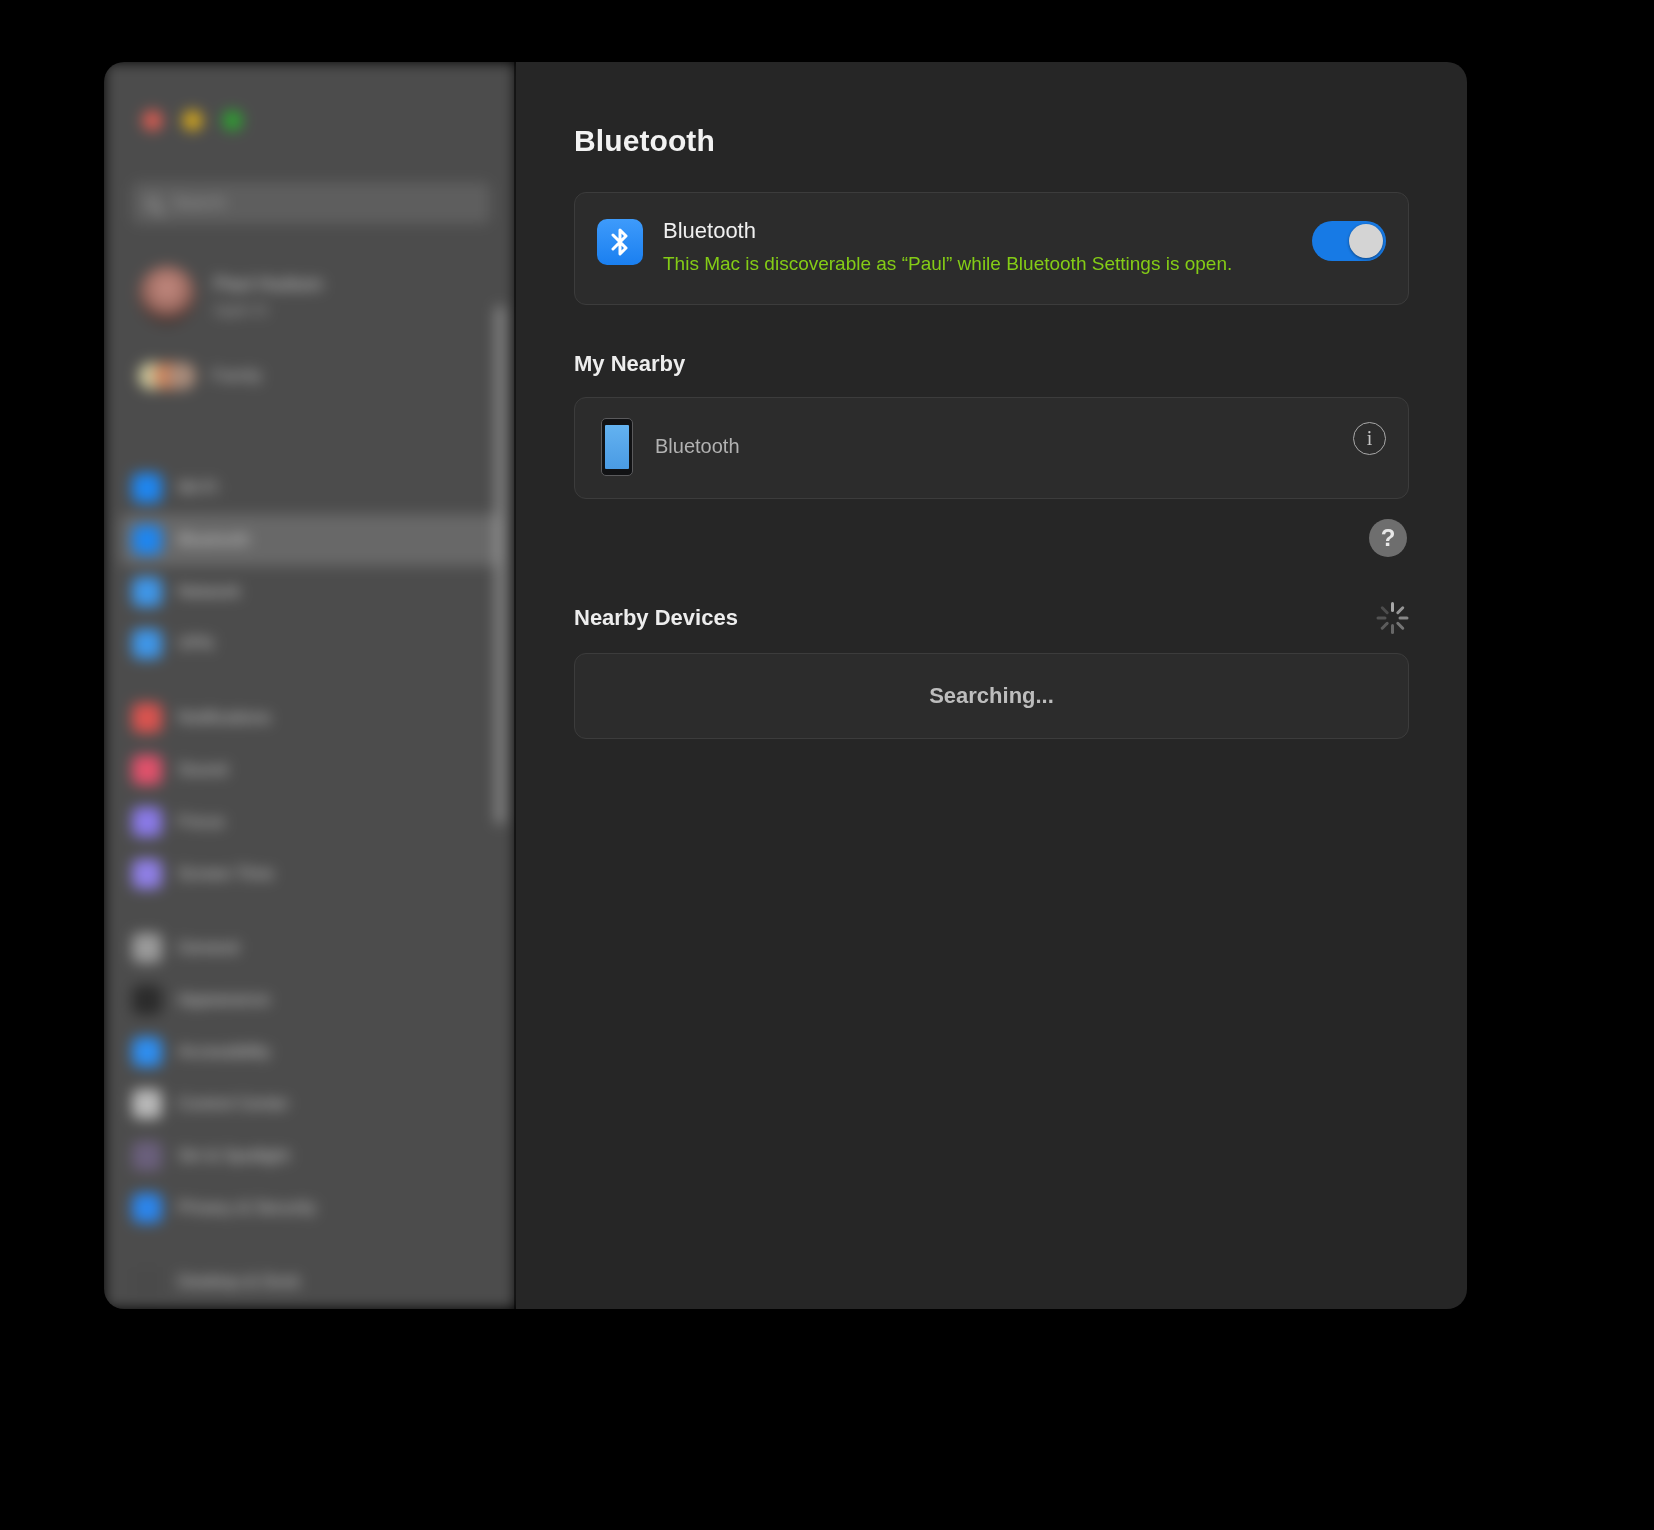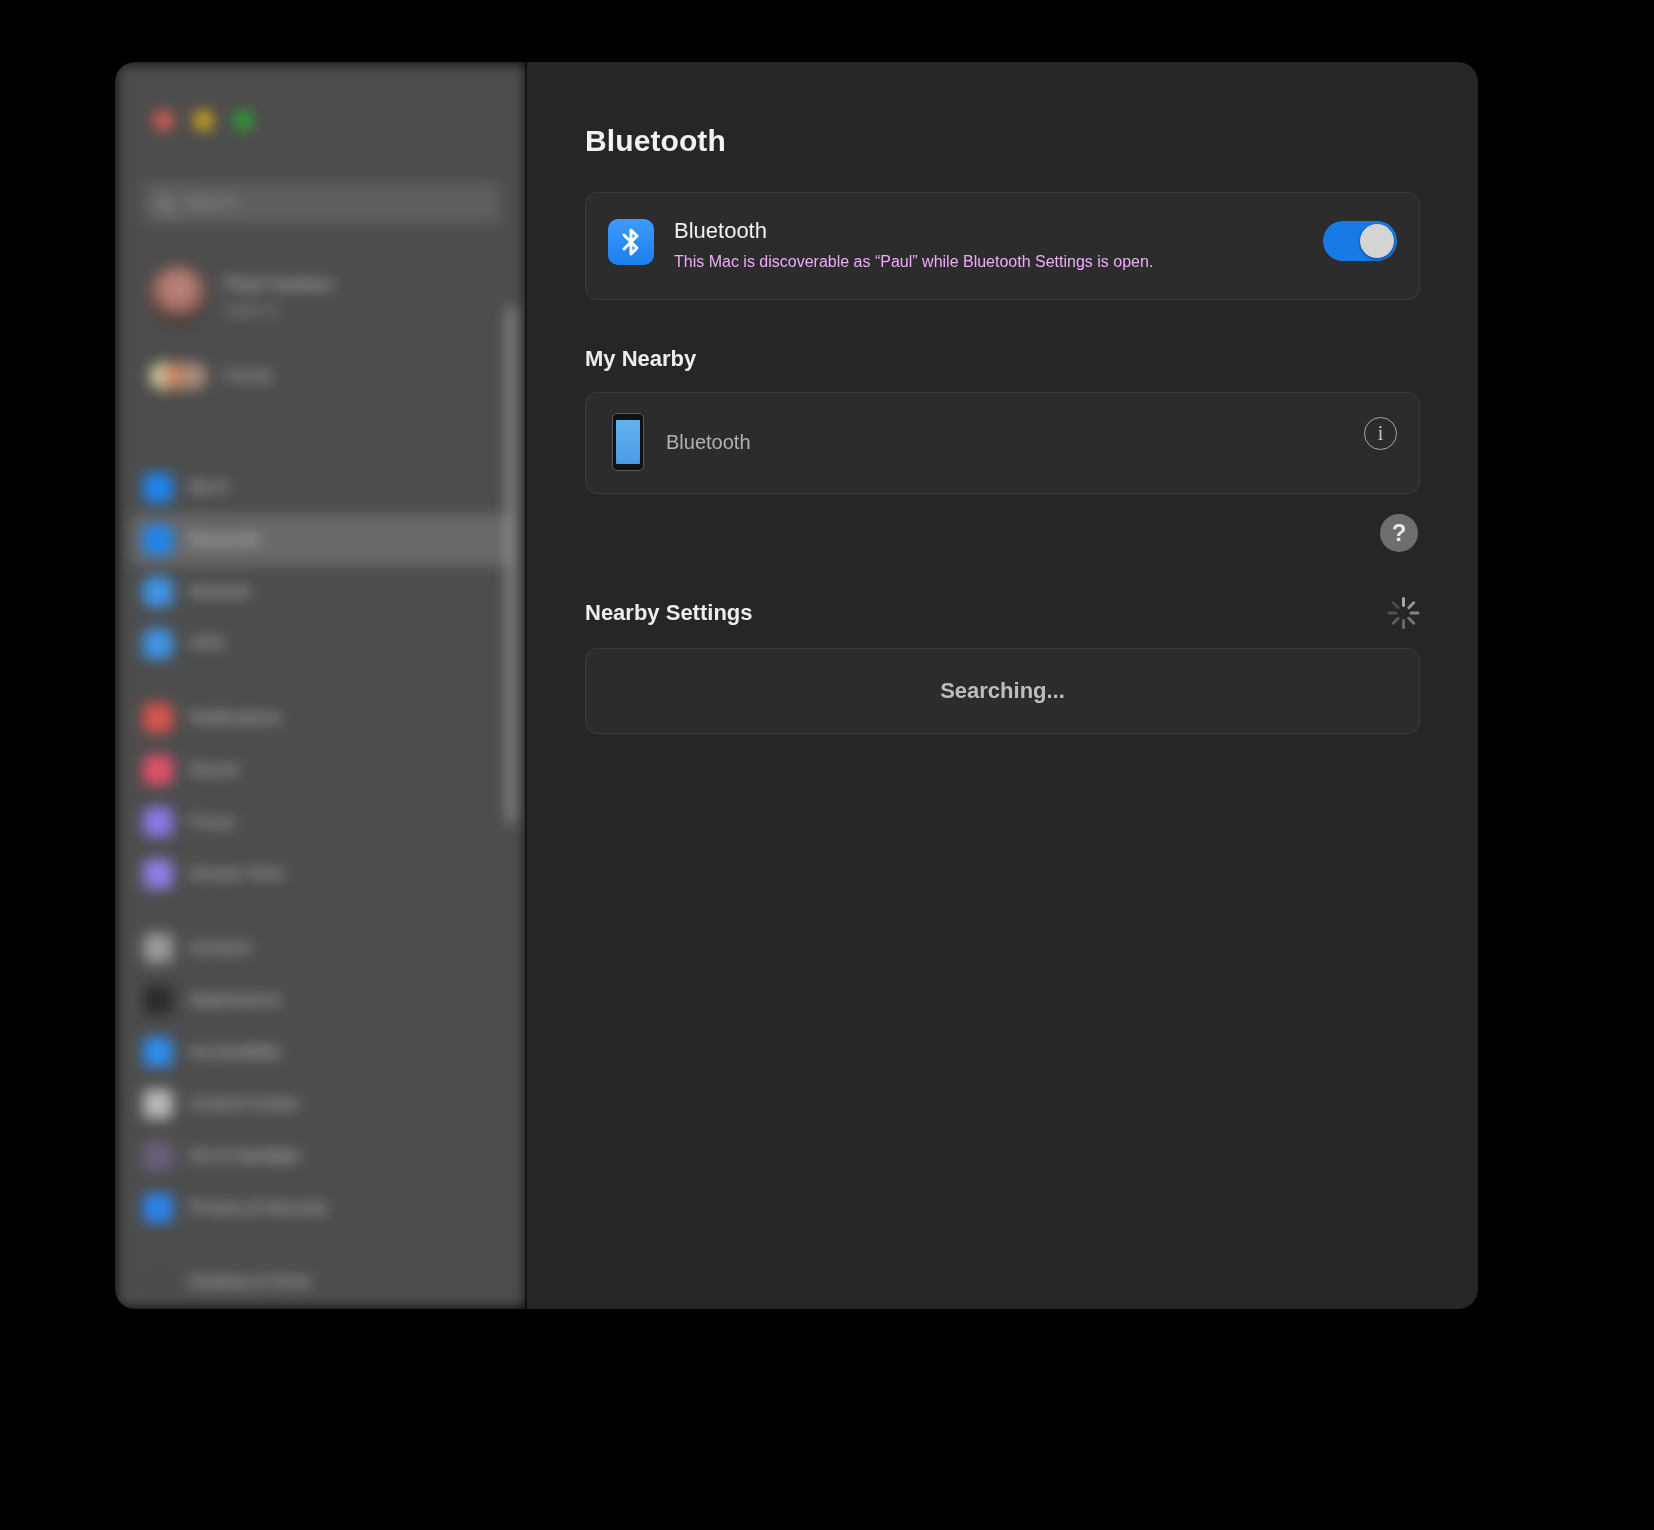--- a/index.html
+++ b/index.html
@@ -11,21 +11,20 @@
     background: #000000;
     font-family: "Liberation Sans", "DejaVu Sans", sans-serif;
     overflow: hidden;
   }
 
   #screen {
     position: relative;
     width: 1438px;
     height: 1530px;
     background: #000000;
-    margin-left: 11px;
   }
 
   
   #window {
     position: absolute;
     left: 104px;
     top: 62px;
     width: 1363px;
     height: 1247px;
     border-radius: 20px;
@@ -227,22 +226,22 @@
     justify-content: center;
     margin-top: 2px;
   }
   .bt-texts { flex: 1 1 auto; padding-top: 1px; }
   .bt-title {
     font-size: 22px;
     color: #f0f0f0;
     margin-bottom: 6px;
   }
   .bt-sub {
-    font-size: 16px;
-    color: #f0abfc;
+    font-size: 19px;
+    color: #84cc16;
     line-height: 1.45;
     max-width: 670px;
   }
 
   .toggle {
     flex: none;
     width: 74px;
     height: 40px;
     border-radius: 20px;
     background: #177ae5;
@@ -507,21 +506,21 @@
           </span>
           <span class="info-btn">i</span>
         </div>
       </div>
 
       <div class="help-row">
         <span class="help-btn">?</span>
       </div>
 
       <div class="nearby-head">
-        <div class="section-title">Nearby Settings</div>
+        <div class="section-title">Nearby Devices</div>
         <span class="spinner" id="spinner">
             <i style="transform: rotate(0deg); background: rgba(175, 175, 175, 0.95);"></i>
             <i style="transform: rotate(45deg); background: rgba(175, 175, 175, 0.82);"></i>
             <i style="transform: rotate(90deg); background: rgba(175, 175, 175, 0.7);"></i>
             <i style="transform: rotate(135deg); background: rgba(175, 175, 175, 0.58);"></i>
             <i style="transform: rotate(180deg); background: rgba(175, 175, 175, 0.48);"></i>
             <i style="transform: rotate(225deg); background: rgba(175, 175, 175, 0.4);"></i>
             <i style="transform: rotate(270deg); background: rgba(175, 175, 175, 0.33);"></i>
             <i style="transform: rotate(315deg); background: rgba(175, 175, 175, 0.28);"></i>
           </span>

